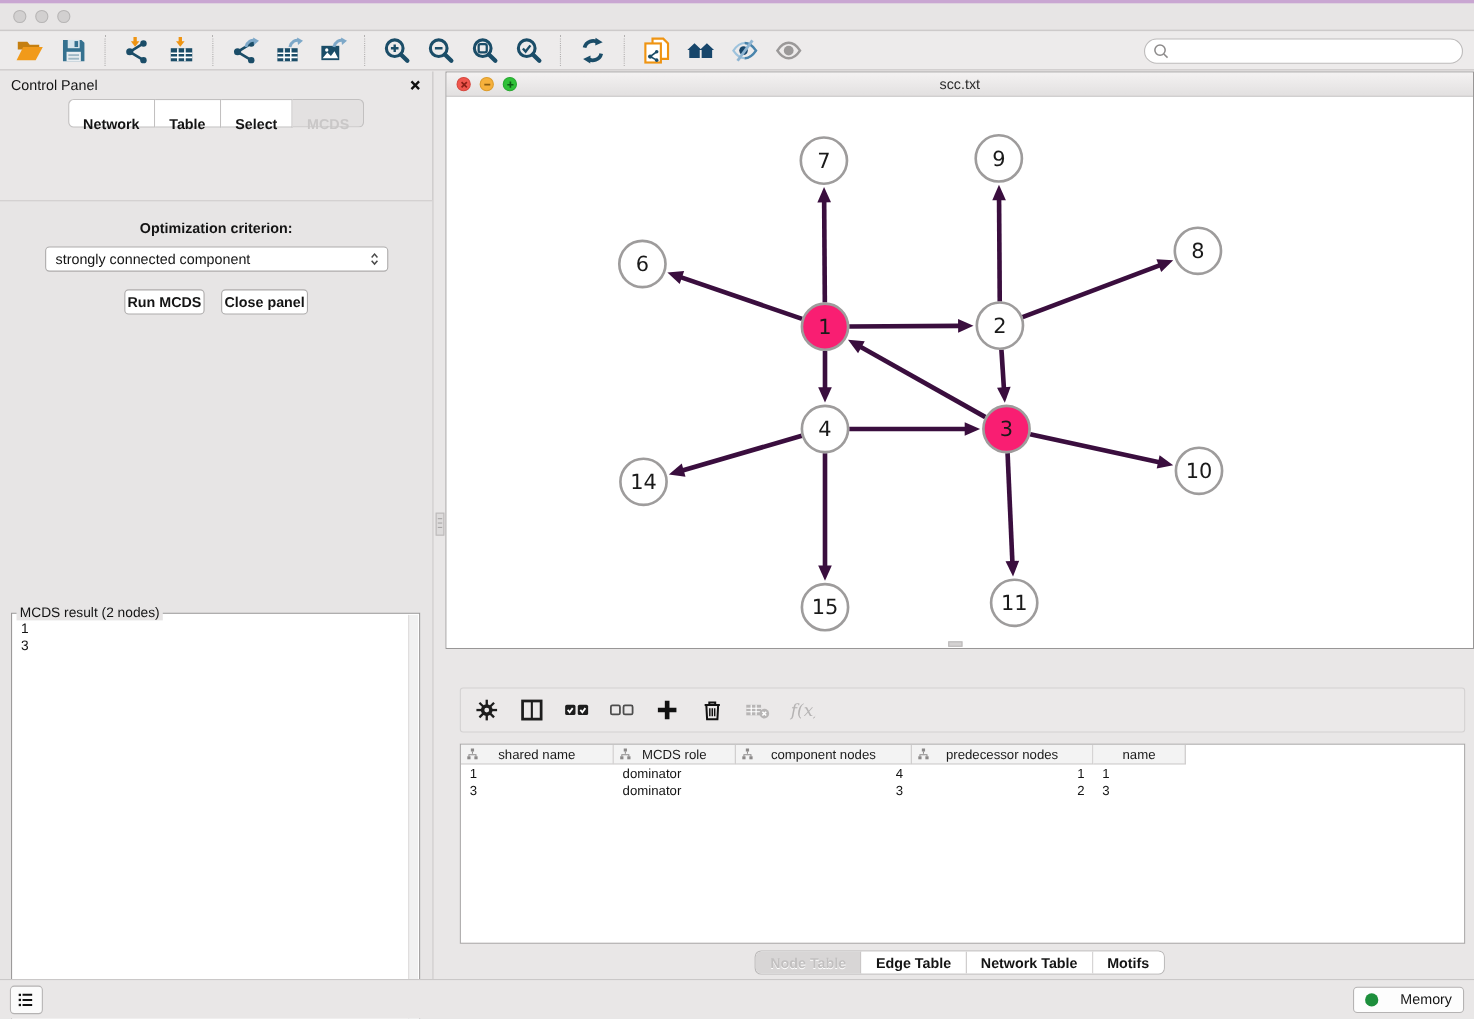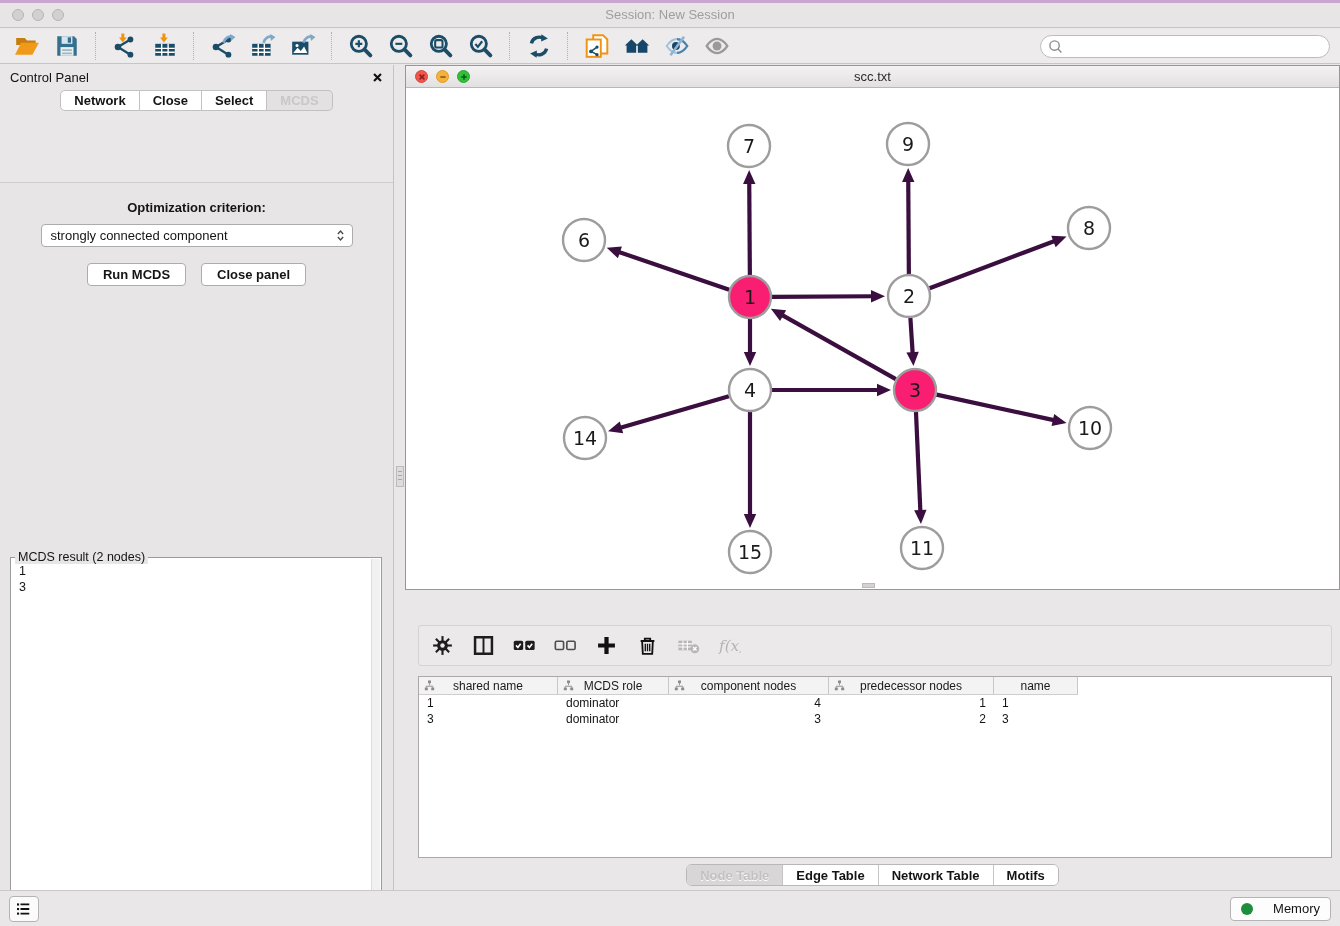--- a/index.html
+++ b/index.html
@@ -22,30 +22,30 @@
   .tb-sep { width:1px; height:28px; border-left:1px dotted #b2b0b0; margin:0 5px; }
   .search-box { margin-left:auto; width:290px; height:23px; background:#fff; border:1px solid #bdbbbb; border-radius:12px; display:flex; align-items:center; padding:0 7px; gap:4px; }
   .search-box input { border:none; outline:none; flex:1; font-size:12px; font-family:"Liberation Sans",sans-serif; background:transparent; }
 
   
   .control-panel { position:absolute; left:0; top:65px; width:394px; bottom:36px; background:#e9e7e7; border-right:1px solid #c5c3c3; }
   .panel-head { height:25px; display:flex; align-items:center; padding:0 10px; font-size:13px; color:#141414; }
   .panel-btns { margin-left:auto; display:flex; gap:9px; align-items:center; }
   .panel-btns span { display:flex; }
   .cp-tabs { display:flex; justify-content:center; }
-  .cp-tab { height:21px; line-height:20px; padding:0 13px; background:#fff; border:1px solid #c2c0c0; border-left:none; font-size:13px; font-weight:bold; color:#141414; }
+  .cp-tab { height:21px; line-height:20px; padding:12px 13px; background:#fff; border:1px solid #c2c0c0; border-left:none; font-size:13px; font-weight:bold; color:#141414; }
   .cp-tab:first-child { border-left:1px solid #c2c0c0; border-radius:5px 0 0 5px; }
   .cp-tab:last-child { border-radius:0 5px 5px 0; }
   .cp-tab.active { background:#e3e1e1; color:#c9c7c7; }
   .cp-content { position:absolute; top:117px; left:0; right:0; bottom:0; border-top:1px solid #cfcdcd; background:#e7e5e5; }
   .opt-label { margin-top:17px; text-align:center; font-size:13px; font-weight:bold; color:#141414; }
   .criterion-select { width:312px; height:23px; margin:9px auto 16px; background:#fff; border:1px solid #adabab; border-radius:4px; display:flex; align-items:center; padding:0 4px 0 9px; font-size:13px; color:#141414; }
   .criterion-select .stepper { margin-left:auto; display:flex; }
   .btn-row { display:flex; justify-content:center; gap:15px; margin-top:10px; }
-  .cp-btn { height:23px; padding:0 15px; background:#fff; border:1px solid #adabab; border-radius:4px; font-size:13px; font-weight:bold; color:#141414; display:flex; align-items:center; font-family:"Liberation Sans",sans-serif; }
+  .cp-btn { height:23px; padding:0 2px; background:#fff; border:1px solid #adabab; border-radius:4px; font-size:13px; font-weight:bold; color:#141414; display:flex; align-items:center; font-family:"Liberation Sans",sans-serif; }
   .result-box { position:absolute; top:374px; left:10px; width:372px; height:376px; border:1px solid #9c9a9a; background:#fff; }
   .result-title { position:absolute; top:-8px; left:4px; background:#e7e5e5; padding:0 3px; font-size:12.5px; color:#141414; }
   .result-items { padding:5px 8px; font-size:12.5px; line-height:16px; color:#141414; }
   .result-scroll { position:absolute; top:1px; right:1px; bottom:1px; width:9px; background:#f1f1f1; border-left:1px solid #dedcdc; }
 
   
   .v-grip { position:absolute; left:396px; top:466px; width:8px; height:21px; background:#dddbdb; border:1px solid #bcbaba; }
   .v-grip::before { content:""; display:block; margin:4px 1px; height:1px; background:#a9a7a7; box-shadow:0 4px 0 #a9a7a7, 0 8px 0 #a9a7a7; }
 
   
@@ -92,21 +92,20 @@
 
 <div id="app">
 
   <div class="titlebar">
     <div class="accent-strip"></div>
     <div class="traffic">
       <span class="dot"></span>
       <span class="dot"></span>
       <span class="dot"></span>
     </div>
-    <div class="win-title">Session: New Session</div>
   </div>
 
   <div class="toolbar">
     <div class="tb-items">
         <span class="tbtn">
           <svg viewBox="0 0 24 24">
             <path d="M2 4.5h8l2 2.5h8v4H2z" fill="#c57f10"></path>
             <path d="M1 20L6.5 9h16.5L17 20z" fill="#f19a1a"></path>
           </svg>
         </span>
@@ -255,21 +254,21 @@
         <span></span>
         <span>
             <svg viewBox="0 0 13 13" width="11" height="11">
               <path d="M2.4 2.4l8.2 8.2M10.6 2.4l-8.2 8.2" stroke="#111" stroke-width="2.5"></path>
             </svg>
           </span>
       </span>
     </div>
     <div class="cp-tabs">
         <div class="cp-tab">Network</div>
-        <div class="cp-tab">Close</div>
+        <div class="cp-tab">Table</div>
         <div class="cp-tab">Select</div>
         <div class="cp-tab active">MCDS</div>
       </div>
     <div class="cp-content">
       <div class="opt-label">Optimization criterion:</div>
       <div class="criterion-select">
         <span>strongly connected component</span>
         <span class="stepper">
             <svg viewBox="0 0 20 16" width="15" height="13">
               <path d="M6.5 6l3.5-4 3.5 4M6.5 10l3.5 4 3.5-4" fill="none" stroke="#4a4a4a" stroke-width="1.8"></path>

